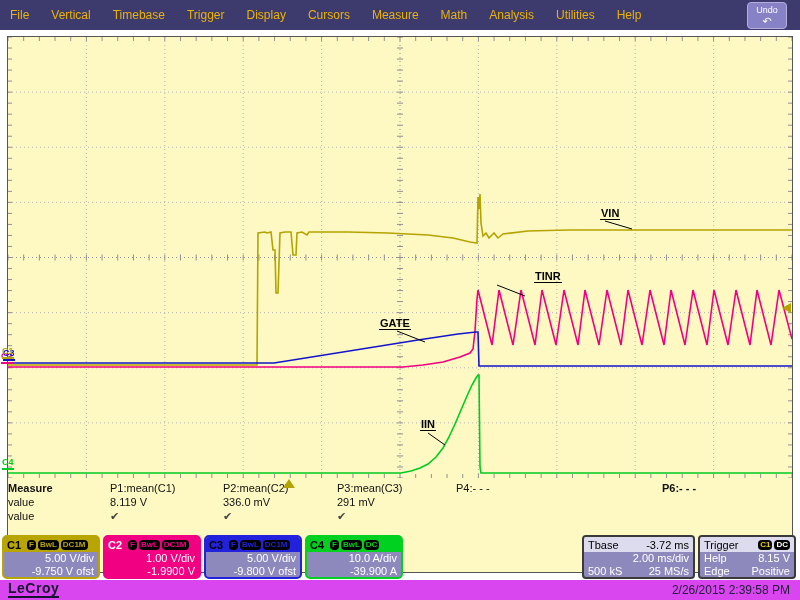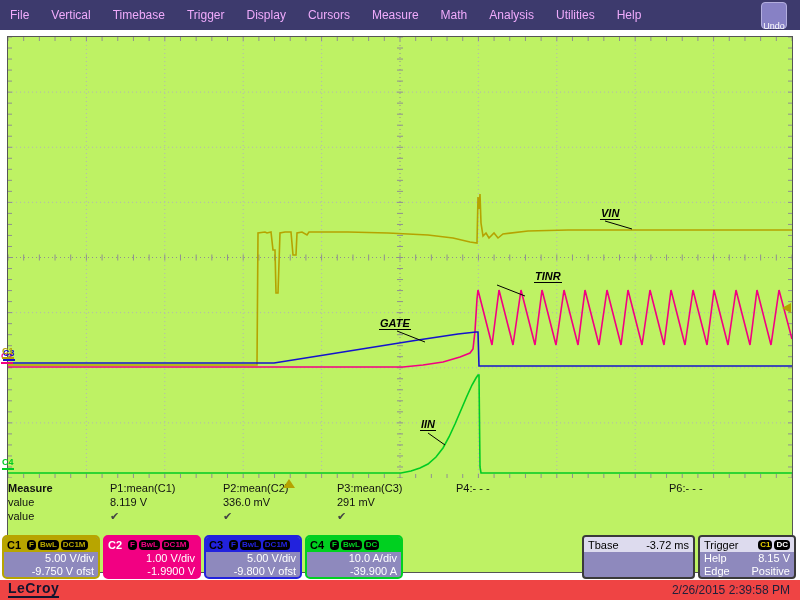--- a/index.html
+++ b/index.html
@@ -3,29 +3,29 @@
 <meta charset="utf-8">
 <style>
   * { margin:0; padding:0; box-sizing:border-box; }
   html,body { width:800px; height:600px; background:#fff; overflow:hidden;
               font-family:"Liberation Sans", sans-serif; }
   #app { position:relative; width:800px; height:600px; background:#fff; }
 
   
   #menubar { position:absolute; left:0; top:0; width:800px; height:30px;
              background:#3d3a6d; display:flex; align-items:center; padding-left:10px; }
-  .menu-item { color:#f0abfc; font-size:12px; margin-right:22px; cursor:default; }
-  #undo-btn { position:absolute; right:13px; top:2px; width:26px; height:27px;
+  .menu-item { color:#eab308; font-size:12px; margin-right:22px; cursor:default; }
+  #undo-btn { position:absolute; right:13px; top:2px; width:40px; height:27px;
               background:#8781c5; border:1px solid #b3aede; border-radius:4px;
-              color:#fff; font-size:9px; text-align:center; line-height:11px; padding-top:18px; }
+              color:#fff; font-size:9px; text-align:center; line-height:11px; padding-top:2px; }
   #undo-btn .glyph { font-size:11px; line-height:10px; }
 
   
   #plot { position:absolute; left:7px; top:36px; width:786px; height:537px;
-          background:#bef264; border:1px solid #555;font-style:italic; }
+          background:#fef9c3; border:1px solid #555; }
   #plot svg { position:absolute; left:0; top:0; }
   .trace-label { position:absolute; font-size:11px; font-weight:bold; color:#000;
                  border-bottom:1px solid #000; padding:0 1px 0 1px; line-height:12px; }
   .gnd-label { position:absolute; font-size:9px; font-weight:bold; line-height:9px;
                border-bottom:2px solid; padding-bottom:1px; background:transparent; }
   #trig-time-marker { position:absolute; width:0; height:0;
                       border-left:6px solid transparent; border-right:6px solid transparent;
                       border-bottom:9px solid #b5a300; }
   #trig-level-marker { position:absolute; width:0; height:0;
                        border-top:5px solid transparent; border-bottom:5px solid transparent;
@@ -52,21 +52,21 @@
   .descbox .body .r { height:13px; line-height:13px; display:flex; justify-content:flex-end; }
 
   .sysbox { position:absolute; top:535px; height:44px; border-radius:4px;
             border:2px solid #3a3a3a; overflow:hidden; font-size:11px; background:#8e89bd; }
   .sysbox .hdr { height:15px; background:#dddbee; color:#000; display:flex;
                  justify-content:space-between; align-items:center; padding:0 4px; font-size:11px; }
   .sysbox .body { color:#fff; padding:0 4px; }
   .sysbox .body .r { height:13px; line-height:13px; display:flex; justify-content:space-between; }
 
   
-  #footer { position:absolute; left:0; top:580px; width:800px; height:20px; background:#ef4444; }
+  #footer { position:absolute; left:0; top:580px; width:800px; height:20px; background:#d946ef; }
   #logo { position:absolute; left:8px; top:1px; font-size:14px; font-weight:bold;
           color:#14142e; border-bottom:2px solid #14142e; letter-spacing:0.5px; line-height:15px; }
   #timestamp { position:absolute; right:10px; top:3px; font-size:12px; color:#20203a; }
 </style>
 </head>
 <body>
 
 <div id="app">
 
   <div id="menubar">
@@ -413,33 +413,43 @@
       <div class="measure-col" style="right: 345px;">
         <div class="mname">P3:mean(C3)</div>
         <div class="mvalue">291 mV</div>
         <div class="mstatus">✔</div>
       </div>
       <div class="measure-col" style="right: 226px;">
         <div class="mname">P4:- - -</div>
         <div class="mvalue"></div>
         <div class="mstatus"></div>
       </div>
-      <div class="measure-col" style="right: 13px;">
+      <div class="measure-col" style="right: 20px; font-weight: bold;">
         <div class="mname">P6:- - -</div>
         <div class="mvalue"></div>
         <div class="mstatus"></div>
       </div>
     </div>
 
   <div id="channel-boxes"></div>
 
   <div class="sysbox" style="left:582px; width:113px;">
     <div class="hdr">
       <span>Tbase</span>
       <span>-3.72 ms</span>
+    </div>
+    <div class="body">
+      <div class="r">
+          <span></span>
+          <span>2.00 ms/div</span>
+        </div>
+      <div class="r">
+          <span>500 kS</span>
+          <span>25 MS/s</span>
+        </div>
     </div>
   </div>
 
   <div class="sysbox" style="left:698px; width:98px;">
     <div class="hdr">
       <span>Trigger</span>
       <span style="display:flex">
         <span class="badge" style="color:#e8d000">C1</span>
         <span class="badge" style="color:#fff">DC</span>
       </span>

